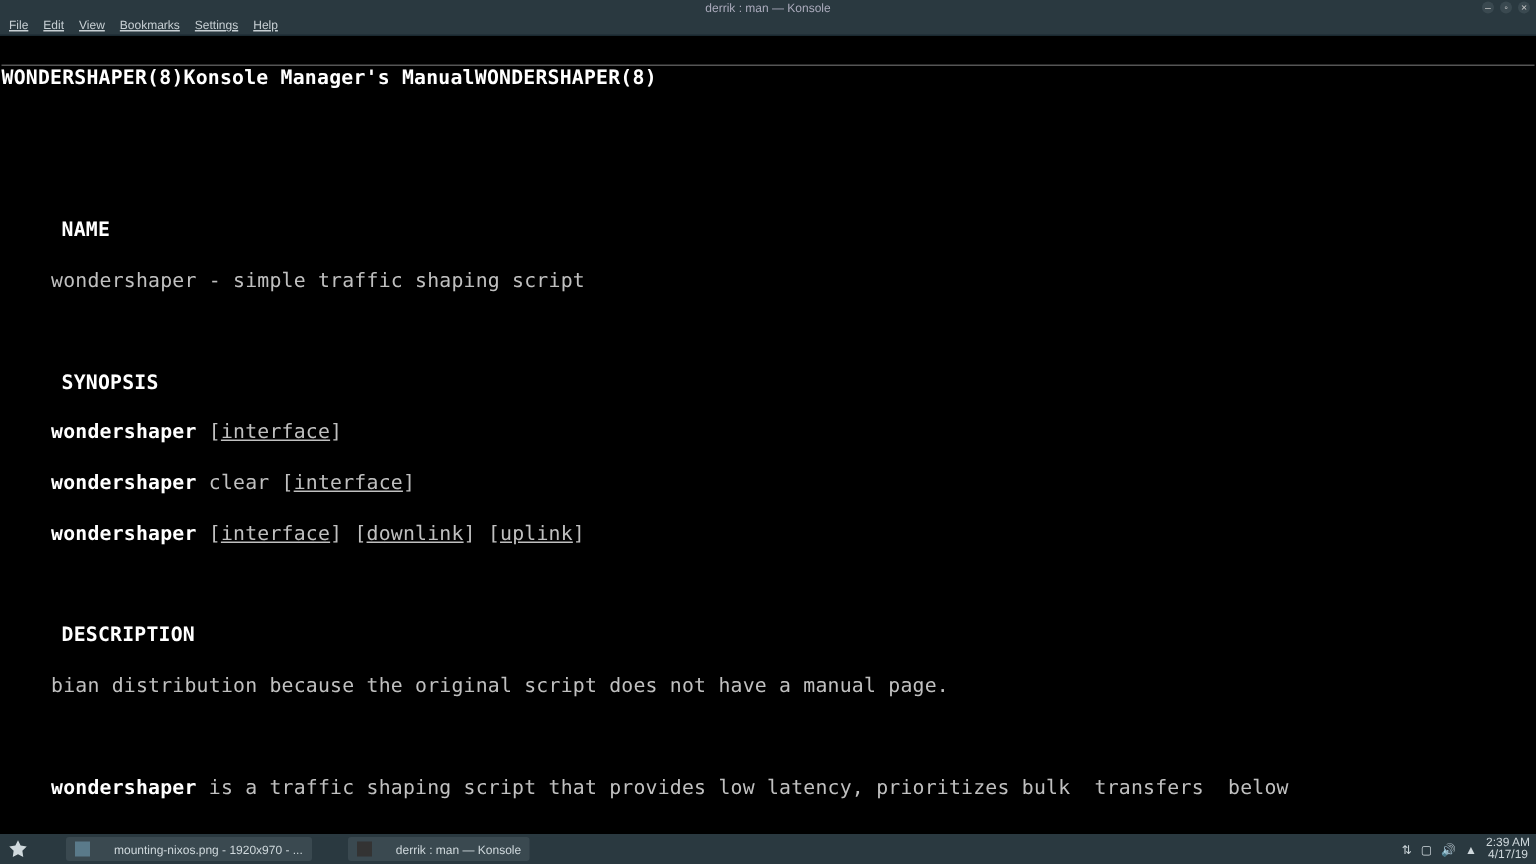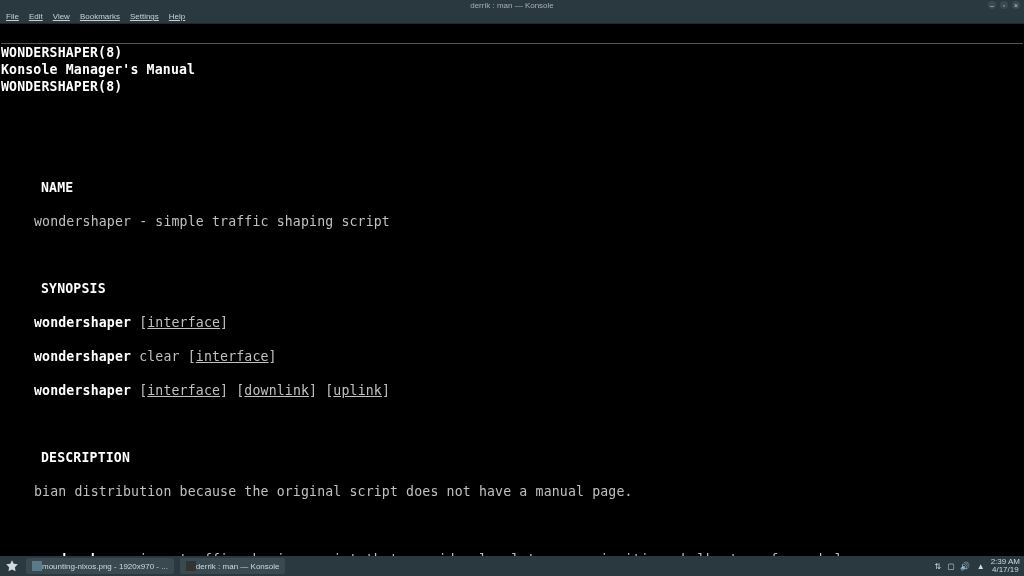--- a/index.html
+++ b/index.html
@@ -62,21 +62,20 @@
     height: 532px;
     overflow: hidden;
     white-space: pre;
   }
   .hdrline {
     display: flex;
     justify-content: flex-start;
     font-weight: bold;
     border-top: 1px solid #555;
     padding-top: 1px;
-    flex-direction: column;
   }
   .b { font-weight: bold; color:#fff; }
   .u { text-decoration: underline; }
   .sec { font-weight: bold; color:#fff;margin-left:40px; }
   .ind1 { padding-left: 33px; display:block; }
   .blk { display:block; }
   .taskbar {
     position: absolute;
     bottom: 0; left:0; right:0;
     height: 20px;
@@ -91,22 +90,23 @@
   }
   .taskbar .start {
     width:16px;height:16px;
     display:flex;align-items:center;justify-content:center;
   }
   .taskbar .start svg { width:14px;height:14px; }
   .taskbar .task {
     background:#3a4950;
     height:16px;
     padding:0 6px;
-    display:flex;align-items:center;gap:0;
+    display:flex;align-items:center;gap:16px;
     border-radius:2px;
+    margin-left:18px;
   }
   .taskbar .task .ico { width:10px;height:10px;background:#5a7a8a; }
   .taskbar .spacer { flex:1; }
   .taskbar .tray { display:flex;align-items:center;gap:6px; }
   .taskbar .clock { text-align:center; line-height:1.05; font-size:8px;}
 </style>
 </head>
 <body>
 
 <div class="titlebar">

